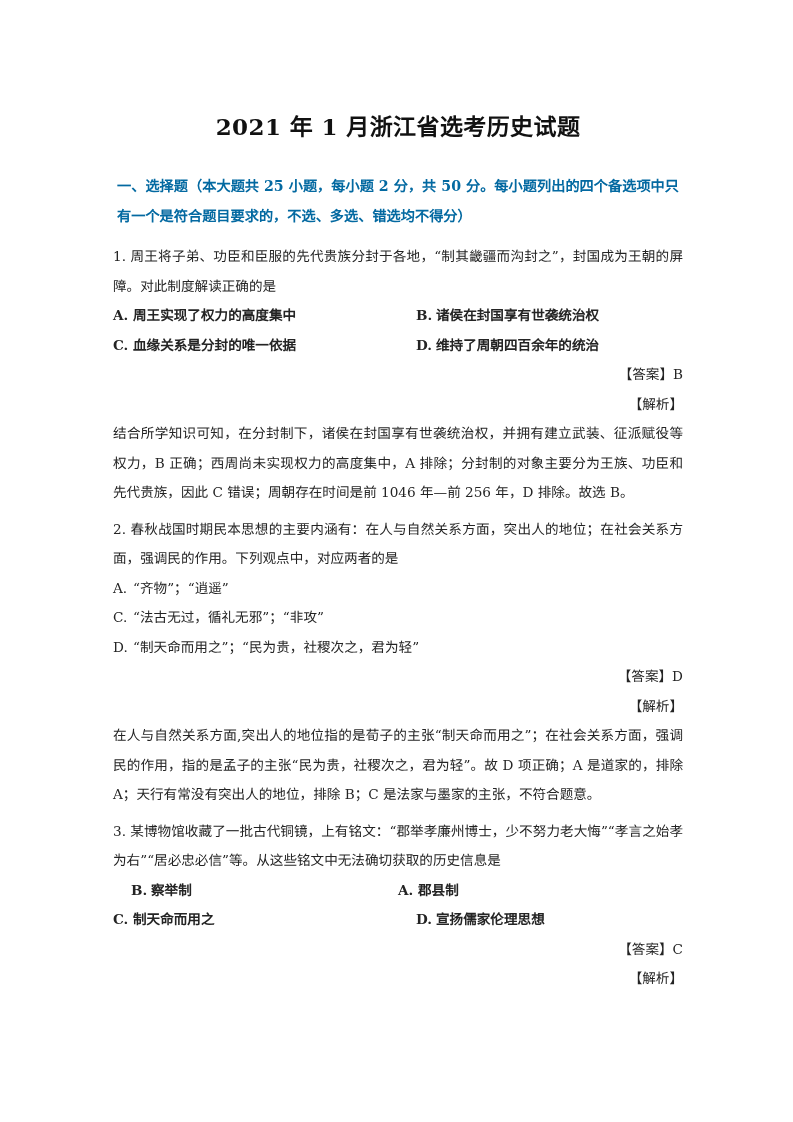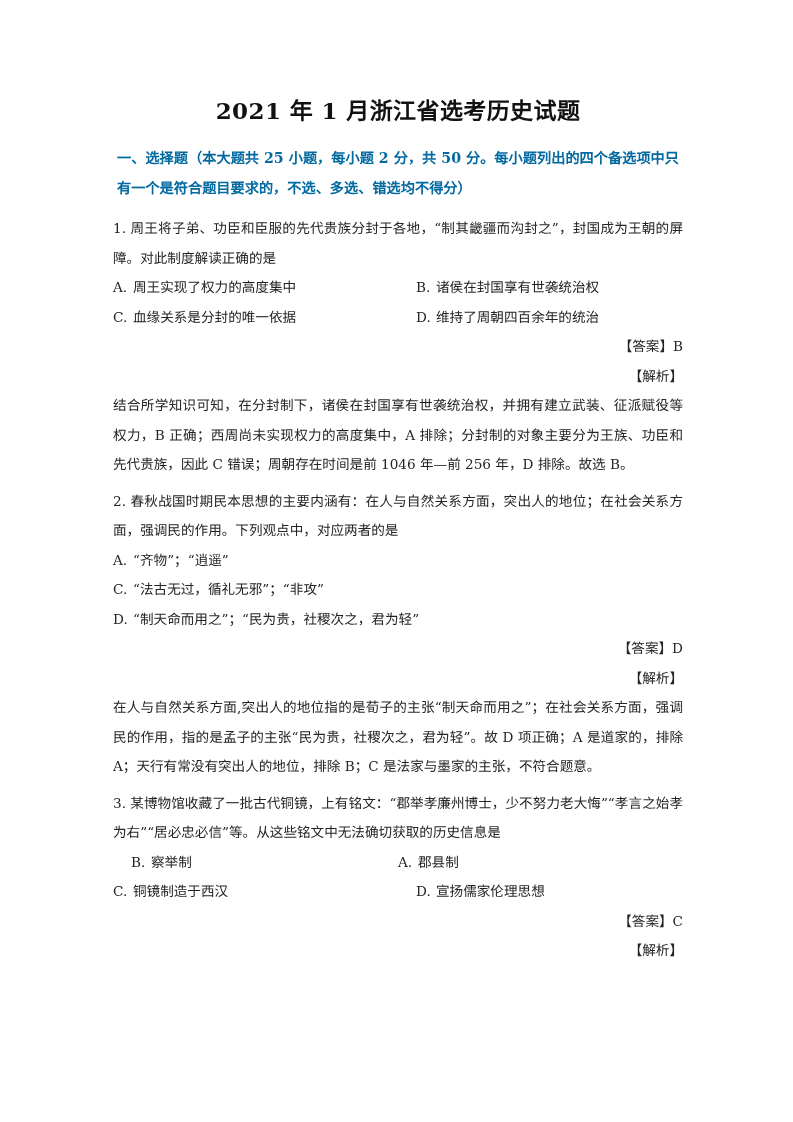--- a/index.html
+++ b/index.html
@@ -26,21 +26,21 @@
     position: absolute;
     left: 113px;
     top: 0;
     width: 570px;
   }
   .doc-title {
     text-align: center;
     font-size: 23px;
     font-weight: bold;
     letter-spacing: 0.4px;
-    margin: 0;
+    margin: 16px;
     padding-top: 95px;
     padding-bottom: 0;
     line-height: 1.35;
     color: #111111;
   }
   .section-heading {
     font-size: 14.2px;
     font-weight: bold;
     line-height: 29.5px;
     margin: 4px;
@@ -65,20 +65,21 @@
     margin: 0;
     padding: 0;
     list-style: none;
   }
   .options.two-col {
     display: block;
   }
   .opt-row {
     display: flex;
     width: 100%;
+    font-weight: bold;
   }
   .opt-row .opt {
     flex: 0 0 50%;
     box-sizing: border-box;
   }
   .opt-row .opt.second {
     padding-left: 18px;
   }
   .opt {
     font-size: 13.6px;
@@ -180,21 +181,21 @@
         <div class="opt-row">
           <div class="opt second">
             <span class="opt-letter">B.</span><span>察举制</span>
           </div>
           <div class="opt">
             <span class="opt-letter">A.</span><span>郡县制</span>
           </div>
         </div>
         <div class="opt-row">
           <div class="opt">
-            <span class="opt-letter">C.</span><span>铜镜制造于西汉</span>
+            <span class="opt-letter">C.</span><span>制天命而用之</span>
           </div>
           <div class="opt second">
             <span class="opt-letter">D.</span><span>宣扬儒家伦理思想</span>
           </div>
         </div>
       </div>
 
       <p class="meta-line"><span class="meta-label">【答案】</span><span>C</span></p>
 
       <p class="meta-line"><span class="meta-label">【解析】</span></p>

